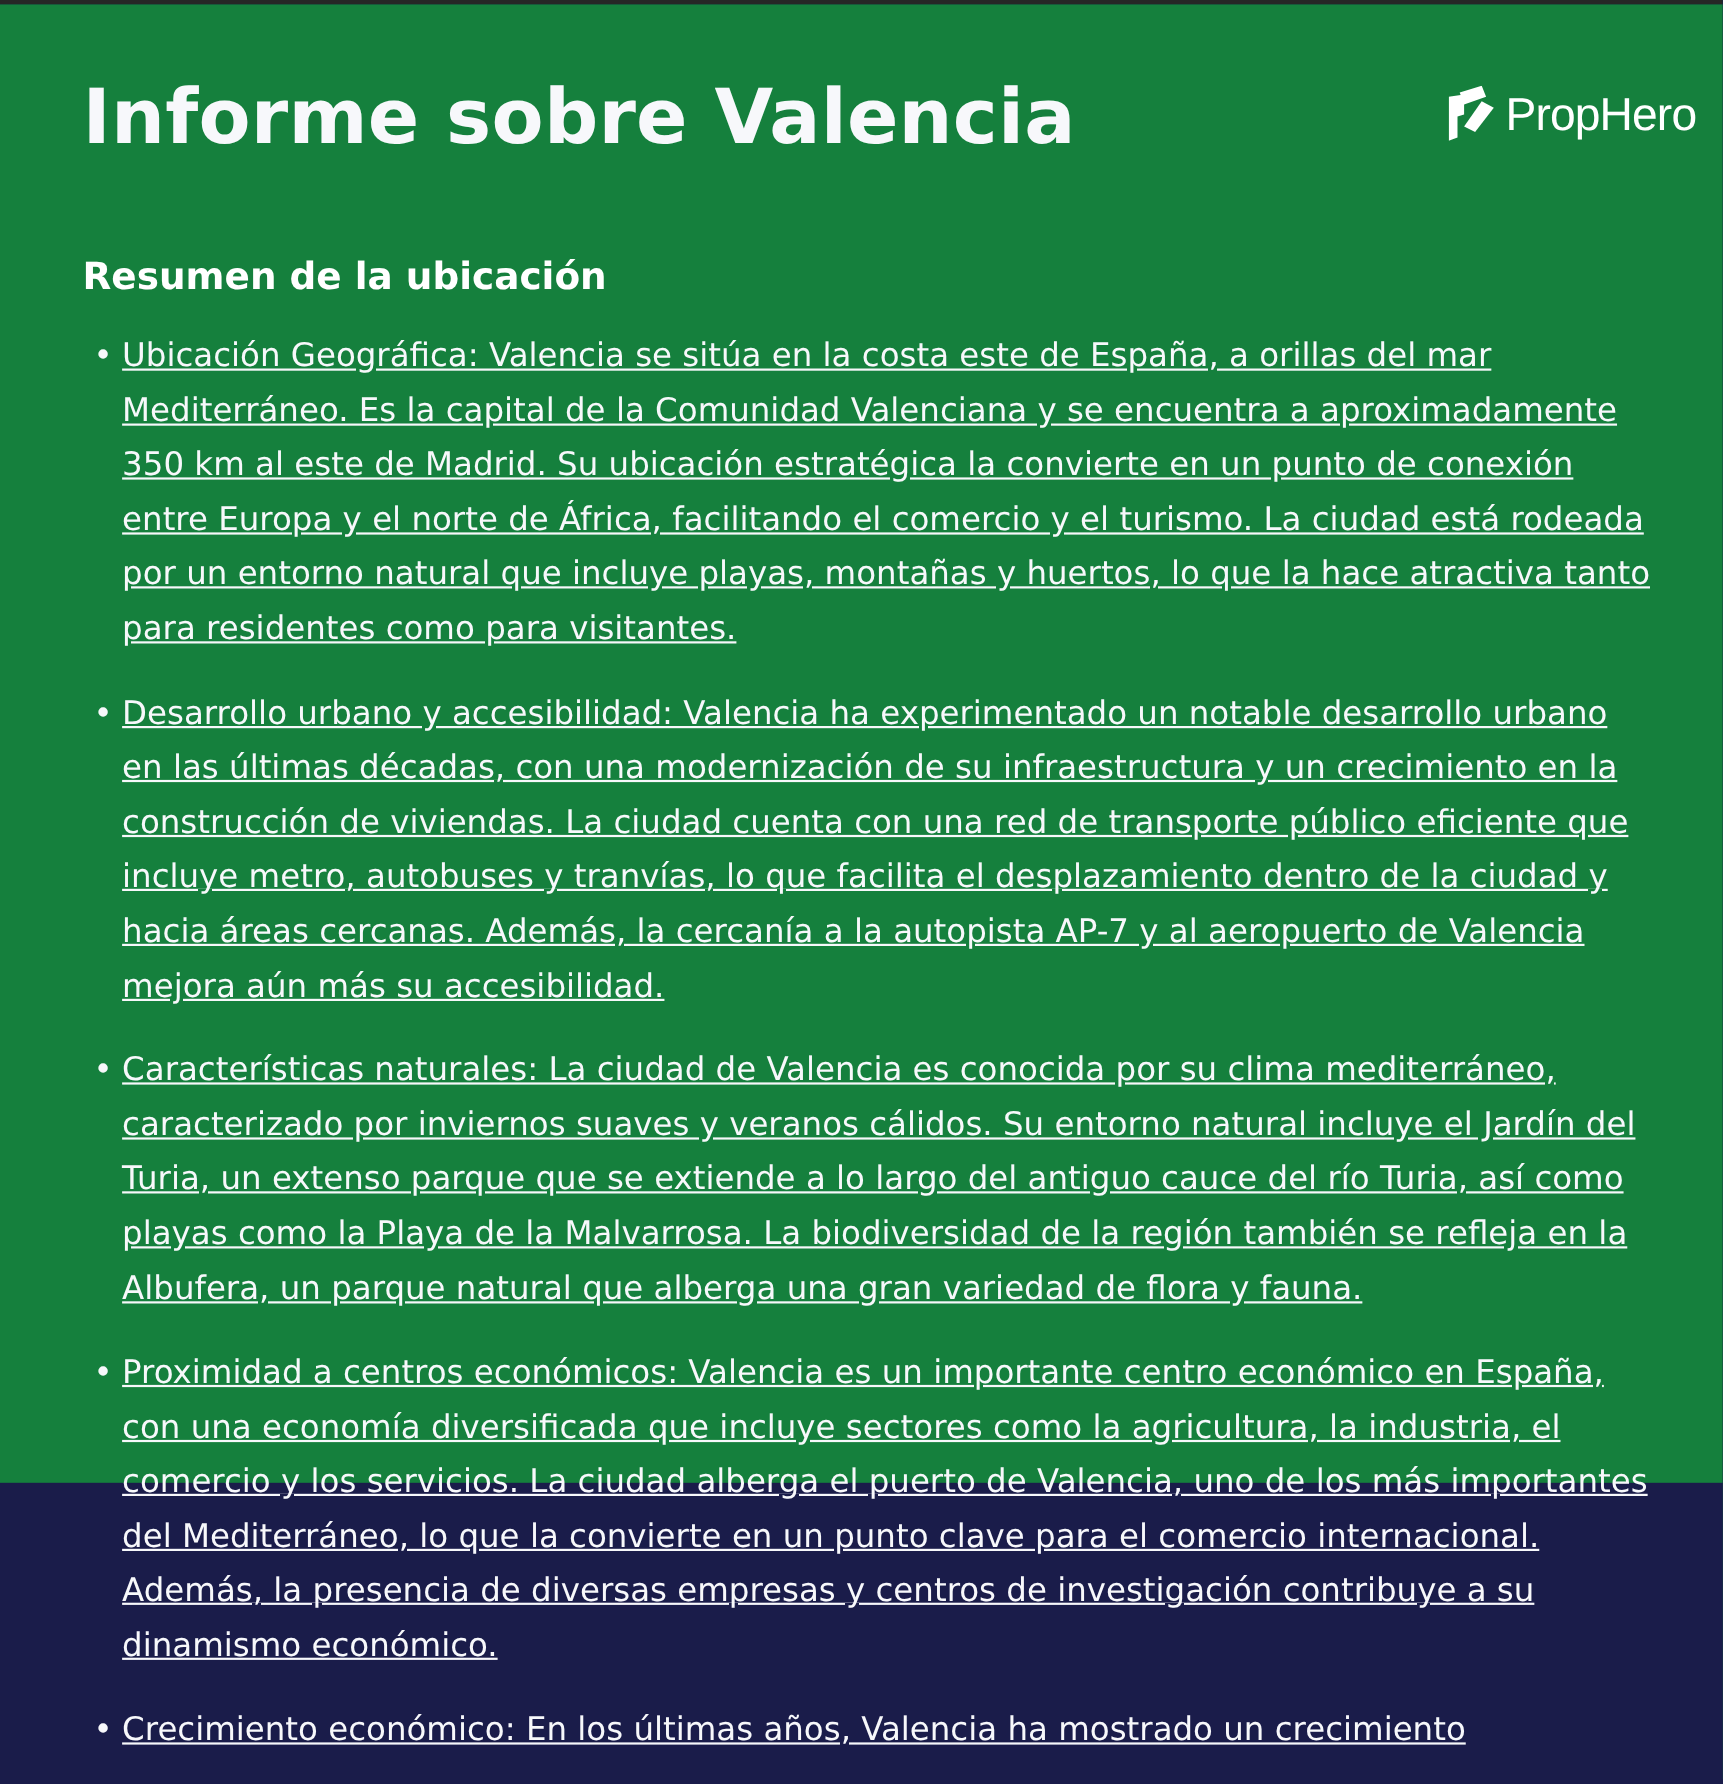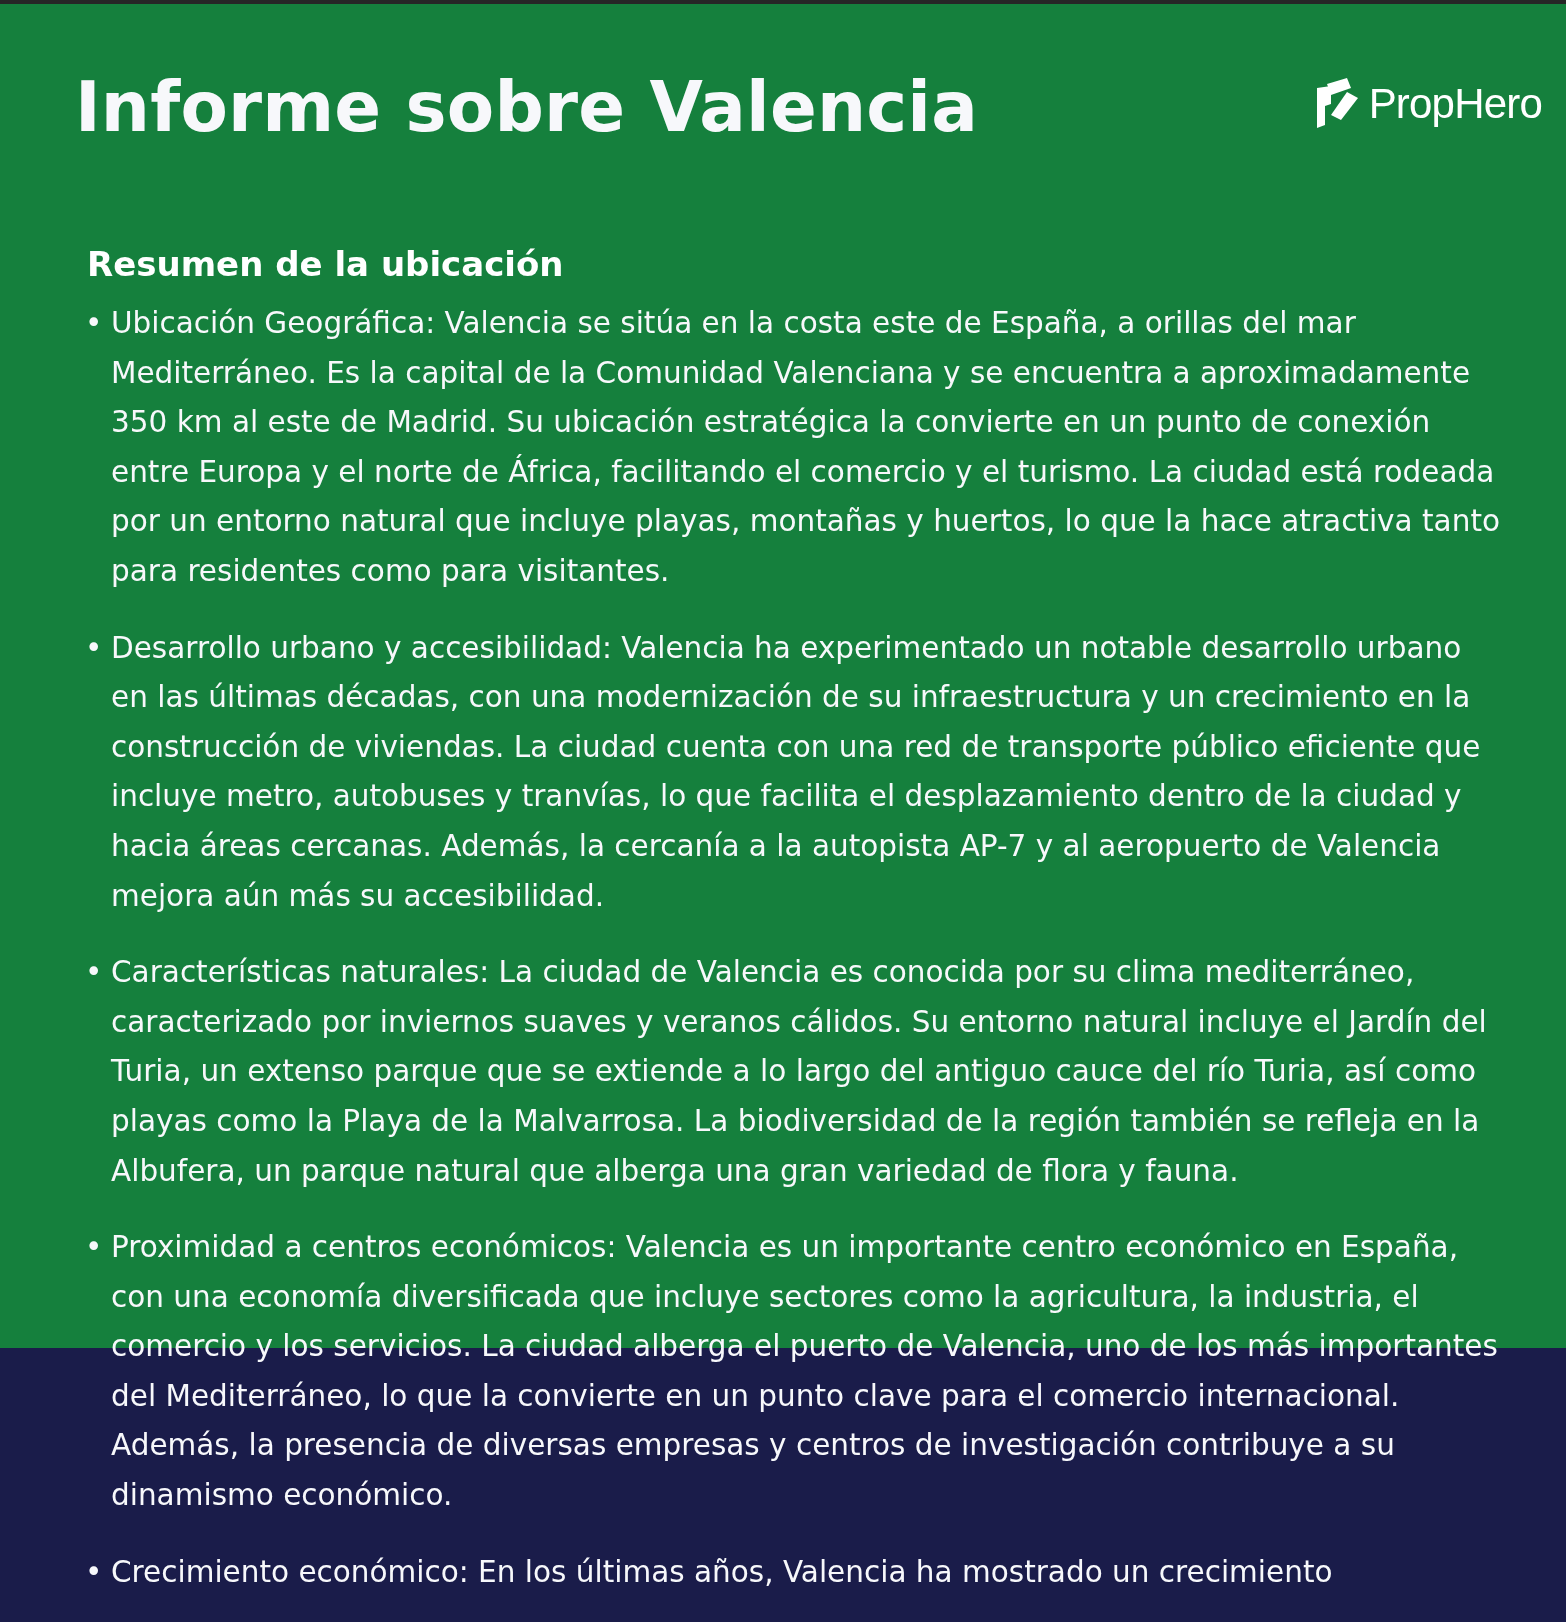--- a/index.html
+++ b/index.html
@@ -68,21 +68,21 @@
       font-size: 42px;
       font-weight: normal;
       letter-spacing: -0.8px;
       color: #ffffff;
       line-height: 52px;
     }
     .section-title {
       position: absolute;
       left: 75px;
       top: 226px;
-      margin: 12px;
+      margin: 0;
       font-family: "DejaVu Sans", sans-serif;
       font-weight: bold;
       font-size: 34px;
       line-height: 44px;
       color: #ffffff;
       white-space: nowrap;
     }
     .bullets {
       position: absolute;
       left: 75px;
@@ -103,20 +103,21 @@
     }
     .bullet-dot {
       position: absolute;
       left: 10px;
       top: 0;
       font-size: 29.5px;
       line-height: 49.6px;
     }
     .bullet-text {
       display: block;
+      text-decoration: underline;
     }
   </style>
 </head>
 <body>
 
 <div class="topbar"></div>
 
 <div class="page">
 
   <div class="header">

